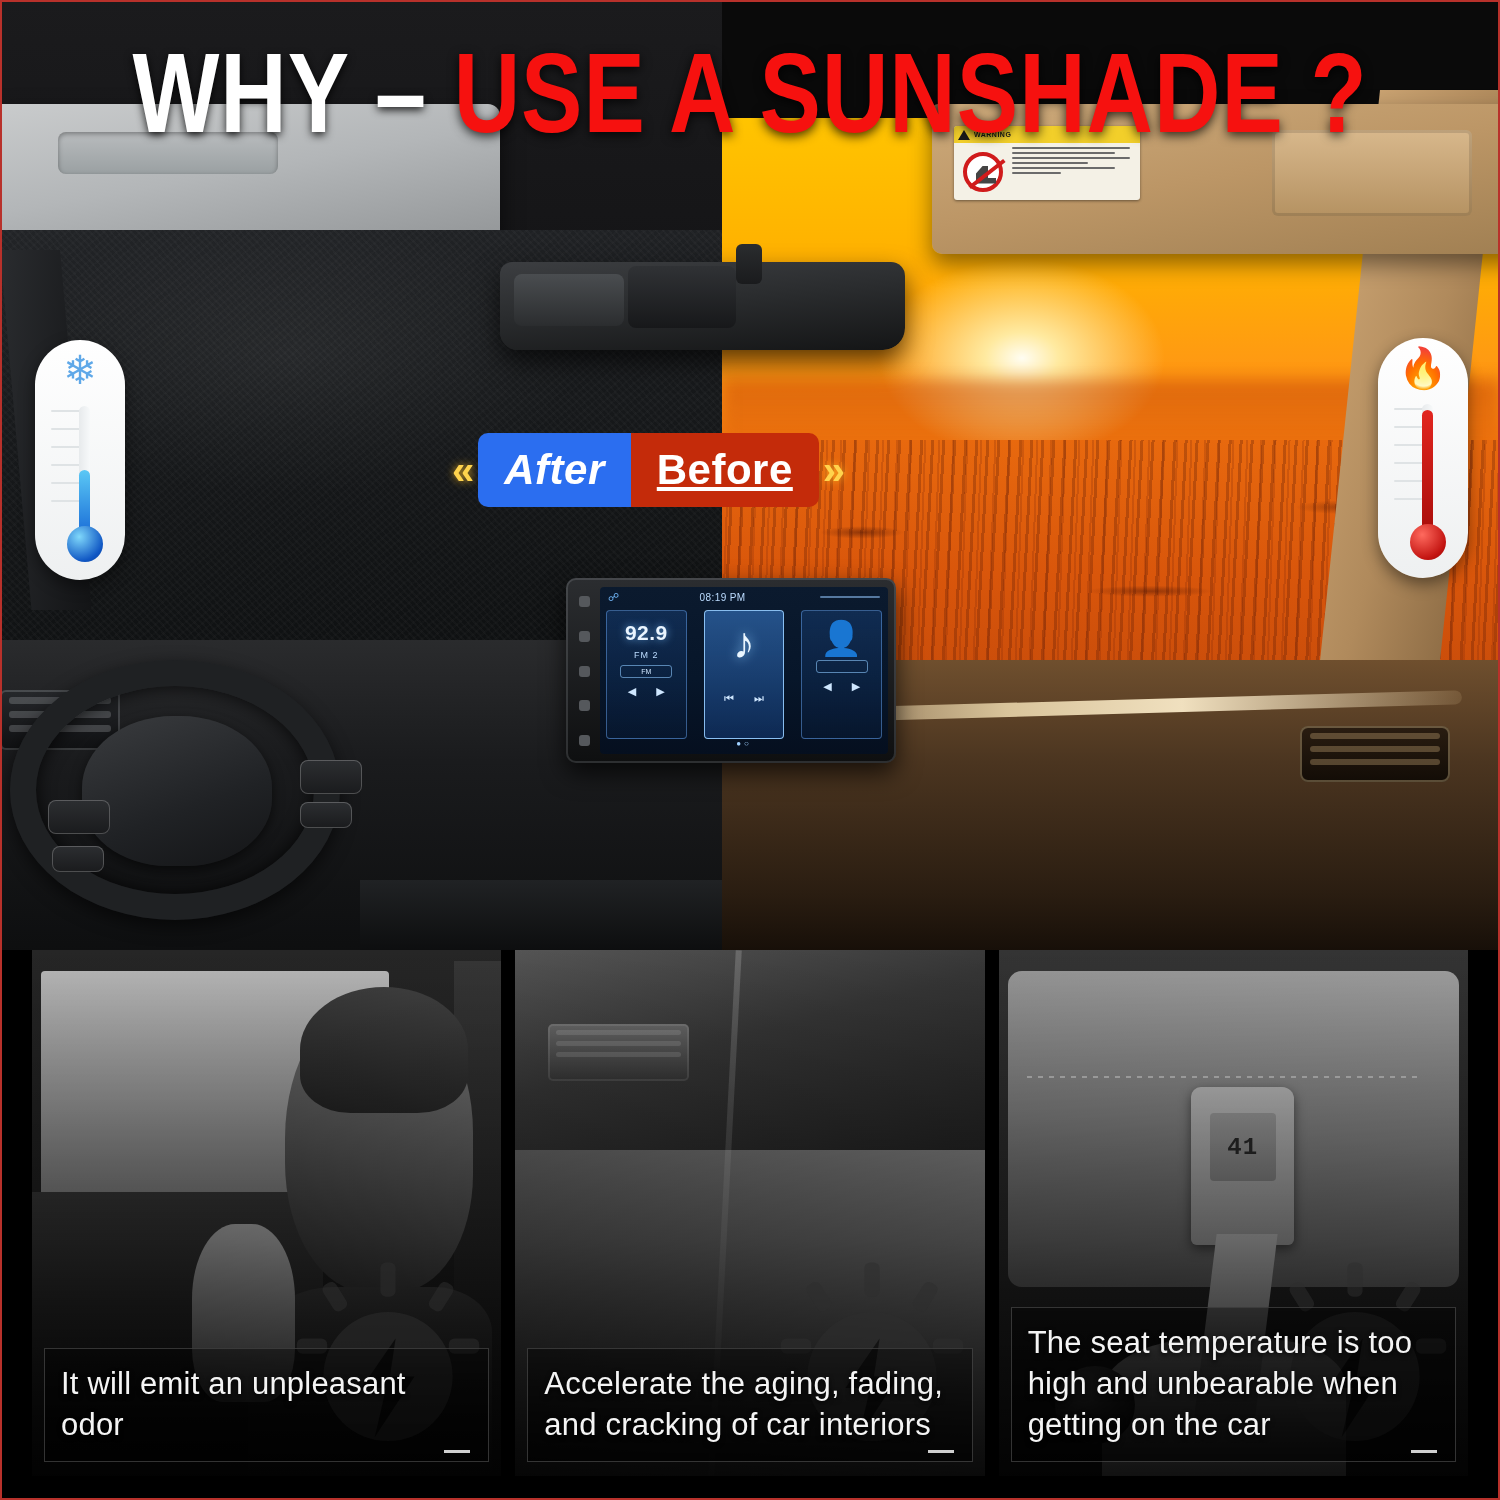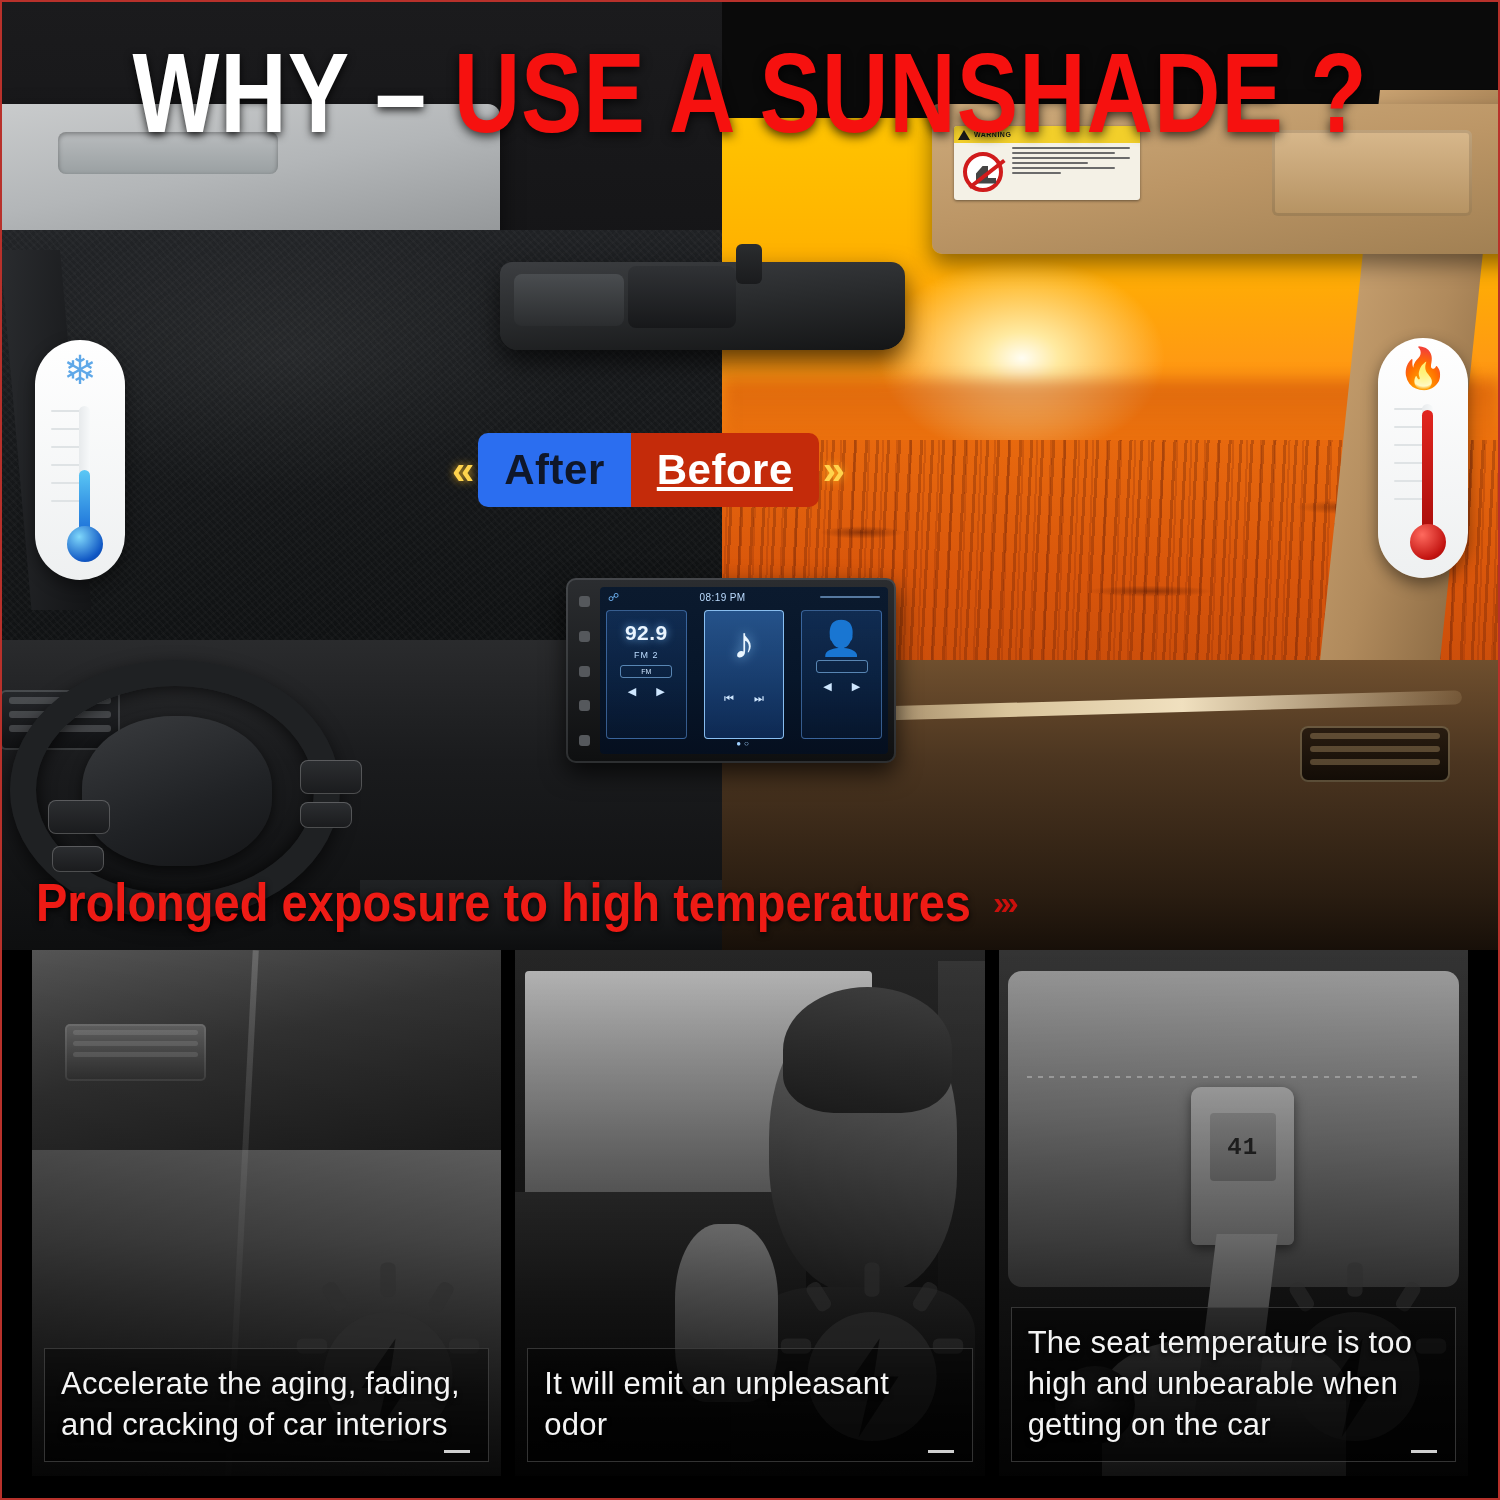--- a/index.html
+++ b/index.html
@@ -192,21 +192,21 @@
   .title{ font-family:"Liberation Sans", sans-serif; font-weight:700; font-size:92px; line-height:96px;
     letter-spacing:1px; transform:scaleY(1.22); transform-origin:center top; white-space:nowrap; }
   .t-white{ color:#ffffff; text-shadow:0 3px 8px rgba(0,0,0,.85); }
   .t-red{ color:#f6110f; text-shadow:0 3px 10px rgba(0,0,0,.8); }
 
   
   .ab-row{ position:absolute; left:452px; top:433px; display:flex; align-items:center; gap:4px; z-index:8; }
   .chev{ color:#ffd34d; font-size:40px; font-weight:700; line-height:40px;
     text-shadow:0 0 9px rgba(255,190,40,.85); }
   .pill{ display:flex; }
-  .pill .after{ background:#2b6ef0; color:#0f172a; border-radius:10px 0 0 10px; }
+  .pill .after{ background:#2b6ef0; color:#ffffff; border-radius:10px 0 0 10px;font-style:italic; }
   .pill .before{ background:#c42b0a; color:#fff; border-radius:0 10px 10px 0;text-decoration:underline; }
   .pill div{ font-size:42px; font-weight:700; line-height:42px; padding:16px 26px; letter-spacing:.5px; }
 
   
   .banner{ position:absolute; left:36px; top:876px; display:flex; align-items:center; gap:14px; z-index:8; }
   .banner .txt{ color:#ee1b15; font-size:47px; font-weight:700; line-height:52px;
     transform:scaleY(1.16); transform-origin:left center; white-space:nowrap;
     text-shadow:0 2px 6px rgba(0,0,0,.9); }
   .banner .arrows{ color:#c9100c; font-size:34px; font-weight:700; letter-spacing:-4px; margin-left:8px; }
 
@@ -430,35 +430,60 @@
 
     <div class="ab-row">
       <span class="chev">«</span>
       <div class="pill">
         <div class="after">After</div>
         <div class="before">Before</div>
       </div>
       <span class="chev">»</span>
     </div>
 
-    <div class="banner">
-      <div class="txt">Prolonged exposure to high temperatures</div>
-      <div class="arrows">›››</div>
-    </div>
   </div>
 
   <div class="title-wrap">
     <div class="title">
       <span class="t-white">WHY</span>
       <span class="t-white">–</span>
       <span class="t-red">USE A SUNSHADE ?</span>
     </div>
   </div>
 
   <div class="panels">
+
+    <div class="panel">
+      <div class="photo">
+        <div class="p2bg"></div>
+        <div class="p2win"></div>
+        <div class="p2door"></div>
+        <div class="p2seat"></div>
+        <div class="p2head"></div>
+        <div class="p2hair"></div>
+        <div class="p2body"></div>
+        <div class="p2hand"></div>
+      </div>
+      <div class="shade-dark"></div>
+      <svg class="heatmark" viewBox="0 0 100 110">
+        <g fill="#8d1414" opacity="0.85">
+          <rect x="46" y="0" width="8" height="18" rx="3"></rect>
+          <rect x="18" y="10" width="8" height="16" rx="3" transform="rotate(-32 22 18)"></rect>
+          <rect x="74" y="10" width="8" height="16" rx="3" transform="rotate(32 78 18)"></rect>
+          <rect x="2" y="40" width="16" height="8" rx="3"></rect>
+          <rect x="82" y="40" width="16" height="8" rx="3"></rect>
+          <circle cx="50" cy="60" r="34"></circle>
+        </g>
+        <path d="M54 40 L36 66 L49 66 L43 92 L64 60 L51 60 Z" fill="#120303" opacity="0.9"></path>
+      </svg>
+      <div class="caption">
+        <p>It will emit an unpleasant odor</p>
+        <div class="cap-dash"></div>
+      </div>
+    </div>
 
     <div class="panel">
       <div class="photo">
         <div class="p1a"></div>
           <div class="p1b"></div>
         <div class="p1vent">
             <i></i>
             <i></i>
             <i></i>
           </div>
@@ -477,49 +502,20 @@
         <path d="M54 40 L36 66 L49 66 L43 92 L64 60 L51 60 Z" fill="#120303" opacity="0.9"></path>
       </svg>
       <div class="caption">
         <p>Accelerate the aging, fading, and cracking of car interiors</p>
         <div class="cap-dash"></div>
       </div>
     </div>
 
     <div class="panel">
       <div class="photo">
-        <div class="p2bg"></div>
-        <div class="p2win"></div>
-        <div class="p2door"></div>
-        <div class="p2seat"></div>
-        <div class="p2head"></div>
-        <div class="p2hair"></div>
-        <div class="p2body"></div>
-        <div class="p2hand"></div>
-      </div>
-      <div class="shade-dark"></div>
-      <svg class="heatmark" viewBox="0 0 100 110">
-        <g fill="#8d1414" opacity="0.85">
-          <rect x="46" y="0" width="8" height="18" rx="3"></rect>
-          <rect x="18" y="10" width="8" height="16" rx="3" transform="rotate(-32 22 18)"></rect>
-          <rect x="74" y="10" width="8" height="16" rx="3" transform="rotate(32 78 18)"></rect>
-          <rect x="2" y="40" width="16" height="8" rx="3"></rect>
-          <rect x="82" y="40" width="16" height="8" rx="3"></rect>
-          <circle cx="50" cy="60" r="34"></circle>
-        </g>
-        <path d="M54 40 L36 66 L49 66 L43 92 L64 60 L51 60 Z" fill="#120303" opacity="0.9"></path>
-      </svg>
-      <div class="caption">
-        <p>It will emit an unpleasant odor</p>
-        <div class="cap-dash"></div>
-      </div>
-    </div>
-
-    <div class="panel">
-      <div class="photo">
         <div class="p3bg"></div>
         <div class="p3seat"></div>
         <div class="p3stitch"></div>
         <div class="p3hand"></div>
         <div class="p3watch"></div>
         <div class="p3gun"></div>
         <div class="p3grip"></div>
         <div class="p3lcd">
           <span>41</span>
         </div>

